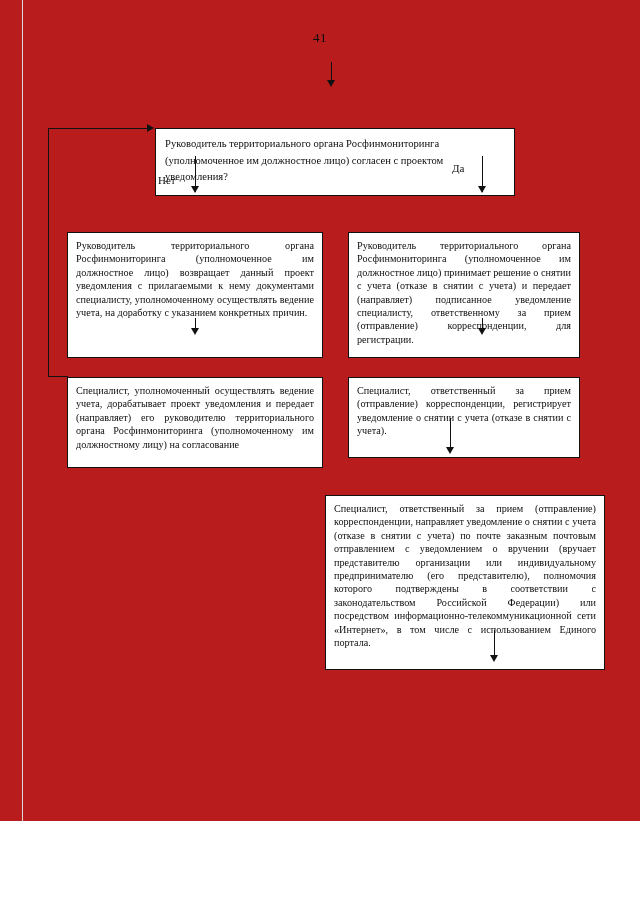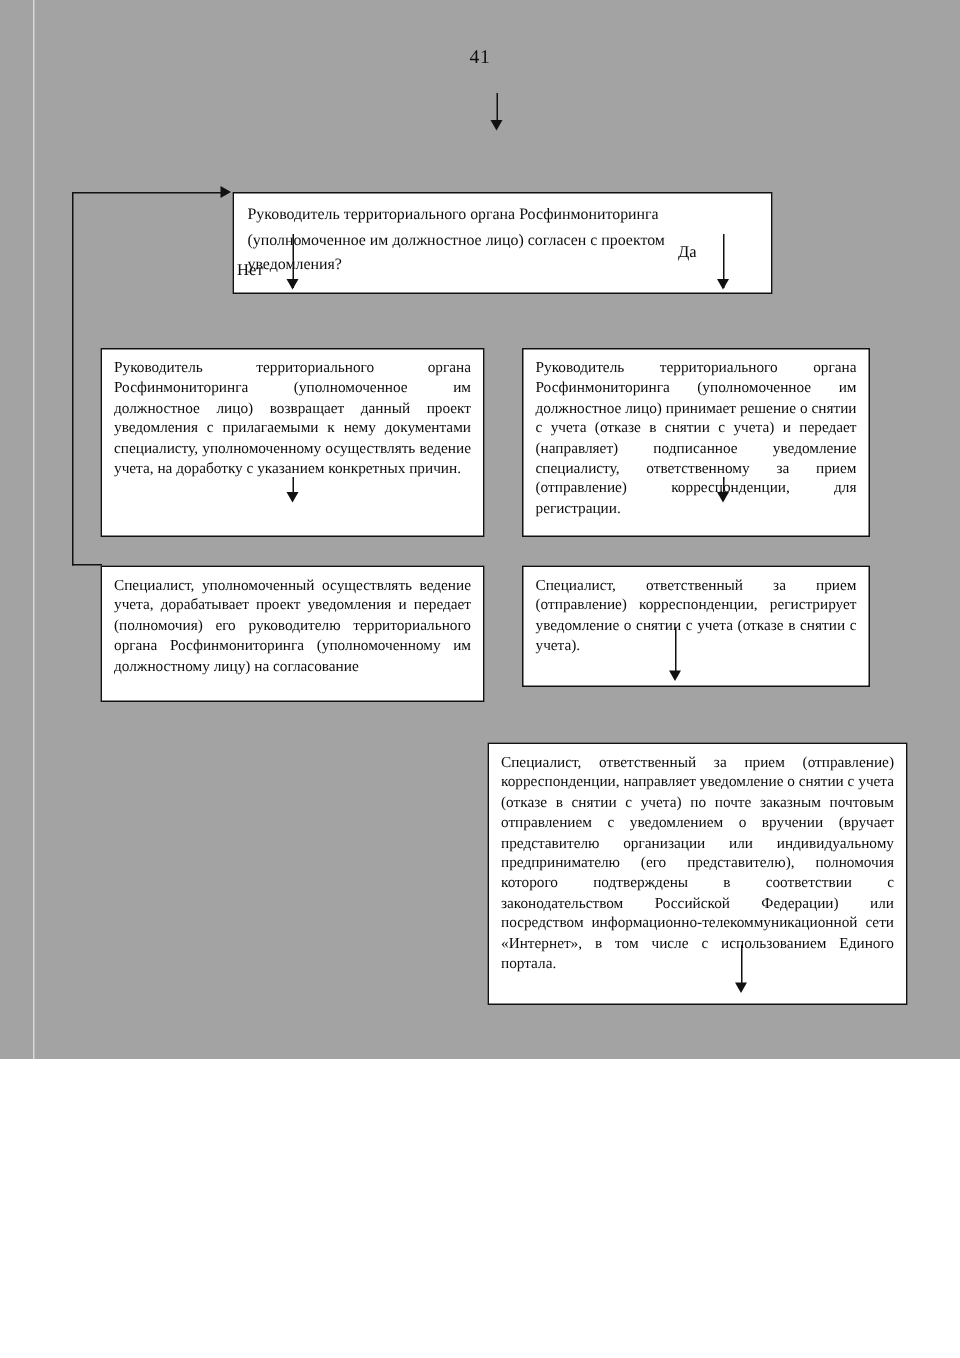--- a/index.html
+++ b/index.html
@@ -7,22 +7,22 @@
     padding: 0;
     background: #ffffff;
   }
   body {
     font-family: "Liberation Serif", "DejaVu Serif", serif;
     color: #0d0d0d;
   }
   #page {
     position: relative;
     width: 640px;
-    height: 706px;
-    background: #a3a3a3;
+    height: 821px;
+    background: #b91c1c;
     overflow: hidden;
   }
   .page-number {
     position: absolute;
     top: 30px;
     left: 0;
     width: 640px;
     text-align: center;
     font-size: 13px;
     letter-spacing: 0.5px;
@@ -102,21 +102,21 @@
 
   <div class="vline" style="left:482px; top:156px; height:36px;"></div>
   <div class="arrow-down" style="left:478px; top:186px;"></div>
   <div class="branch-label" style="left:452px; top:162px;">Да</div>
 
   <div class="node" style="left:67px; top:192px; width:256px; height:126px;">Руководитель территориального органа Росфинмониторинга (уполномоченное им должностное лицо) возвращает данный проект уведомления с прилагаемыми к нему документами специалисту, уполномоченному осуществлять ведение учета, на доработку с указанием конкретных причин.</div>
 
   <div class="vline" style="left:195px; top:318px; height:14px;"></div>
   <div class="arrow-down" style="left:191px; top:328px;"></div>
 
-  <div class="node" style="left:67px; top:337px; width:256px; height:91px;">Специалист, уполномоченный осуществлять ведение учета, дорабатывает проект уведомления и передает (полномочия) его руководителю территориального органа Росфинмониторинга (уполномоченному им должностному лицу) на согласование</div>
+  <div class="node" style="left:67px; top:337px; width:256px; height:91px;">Специалист, уполномоченный осуществлять ведение учета, дорабатывает проект уведомления и передает (направляет) его руководителю территориального органа Росфинмониторинга (уполномоченному им должностному лицу) на согласование</div>
 
   <div class="hline" style="left:48px; top:376px; width:20px;"></div>
   <div class="vline" style="left:48px; top:128px; height:249px;"></div>
   <div class="hline" style="left:48px; top:128px; width:100px;"></div>
   <div class="arrow-right" style="left:147px; top:124px;"></div>
 
   <div class="node" style="left:348px; top:192px; width:232px; height:126px;">Руководитель территориального органа Росфинмониторинга (уполномоченное им должностное лицо) принимает решение о снятии с учета (отказе в снятии с учета) и передает (направляет) подписанное уведомление специалисту, ответственному за прием (отправление) корреспонденции, для регистрации.</div>
 
   <div class="vline" style="left:482px; top:318px; height:14px;"></div>
   <div class="arrow-down" style="left:478px; top:328px;"></div>

